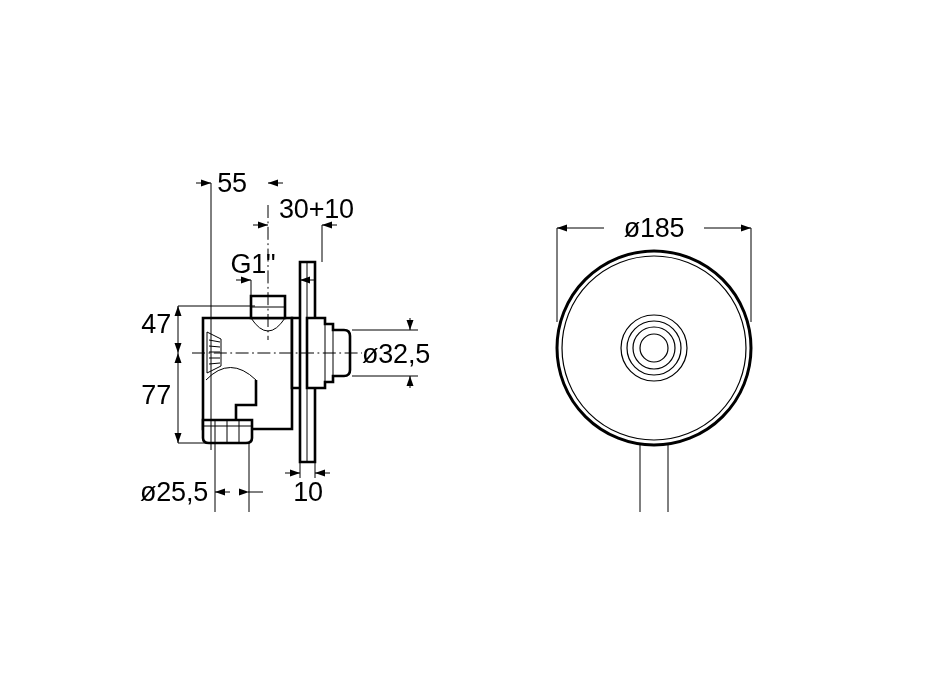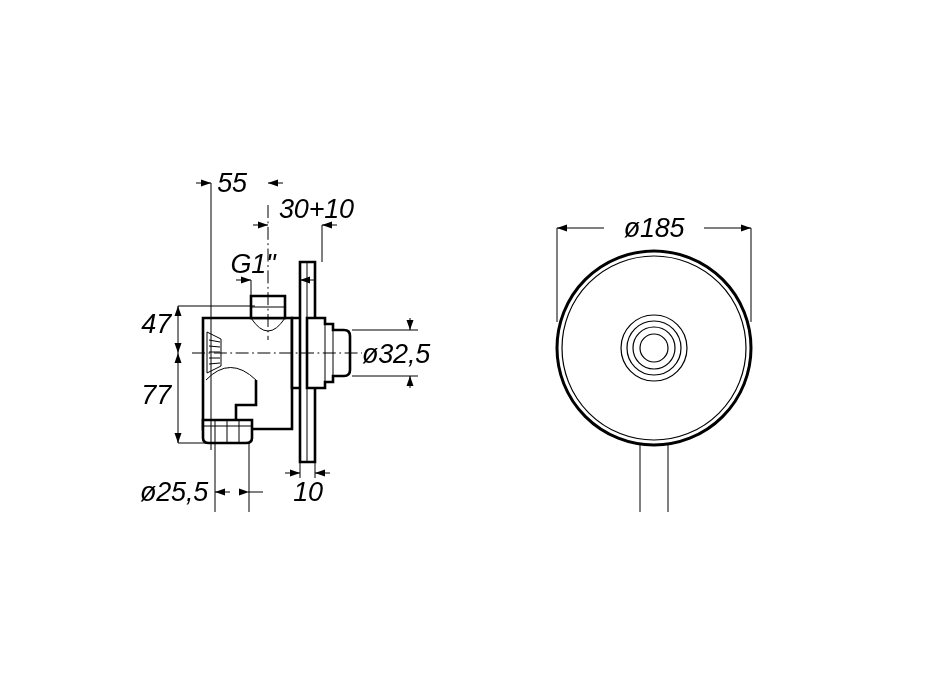--- a/index.html
+++ b/index.html
@@ -12,21 +12,20 @@
     width: 933px;
     height: 700px;
     font-family: "Liberation Sans", sans-serif;
     overflow: hidden;
   }
   #drawing-root {
     position: relative;
     width: 748px;
     height: 700px;
     background: #ffffff;
-    font-style: italic;
   }
   svg#technical-drawing {
     display: block;
     width: 933px;
     height: 700px;
   }
   .outline {
     fill: none;
     stroke: #000000;
     stroke-width: 2.6;

